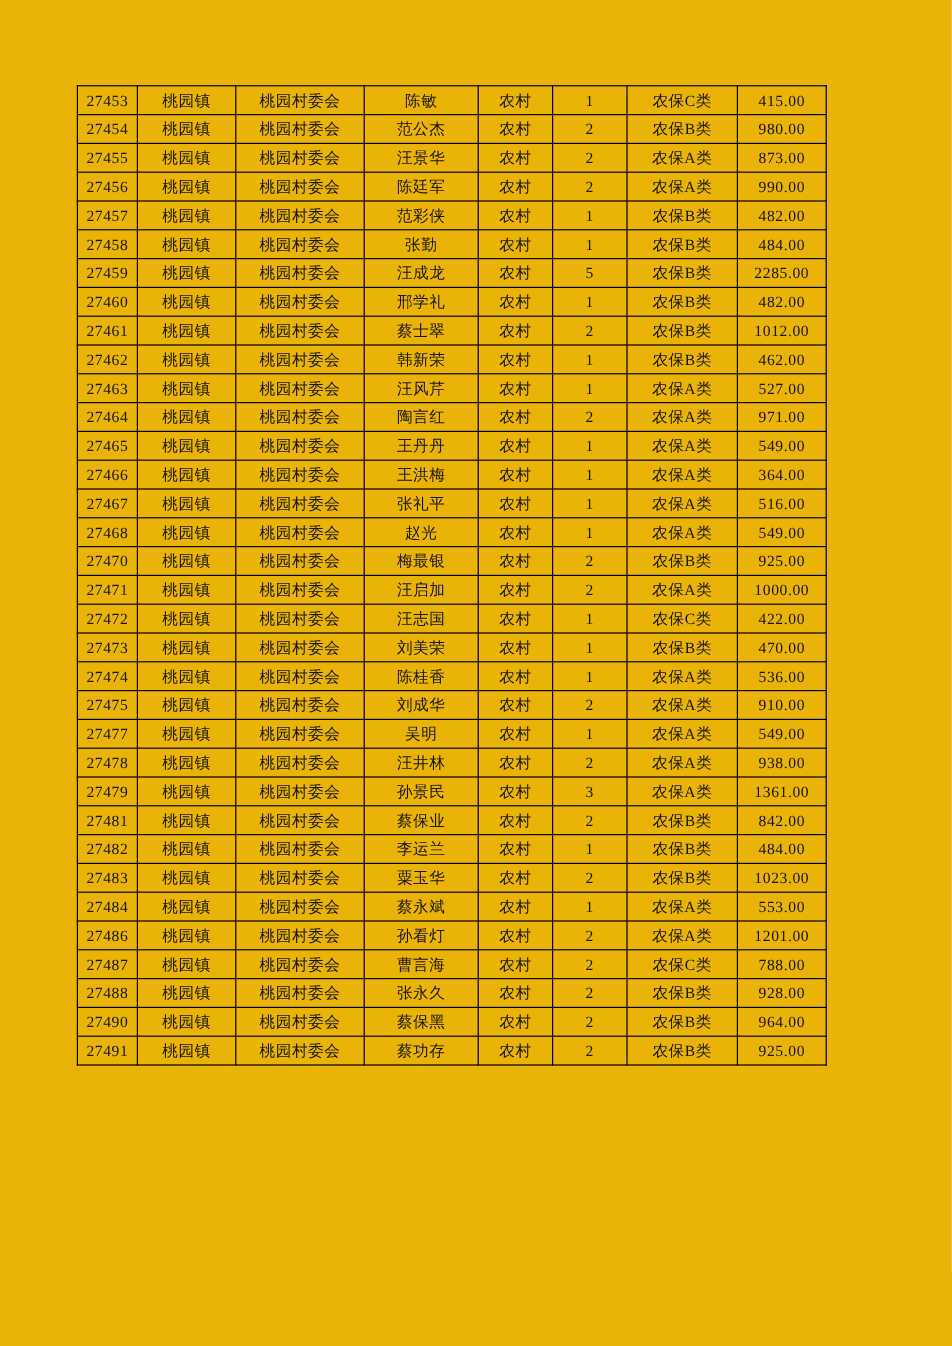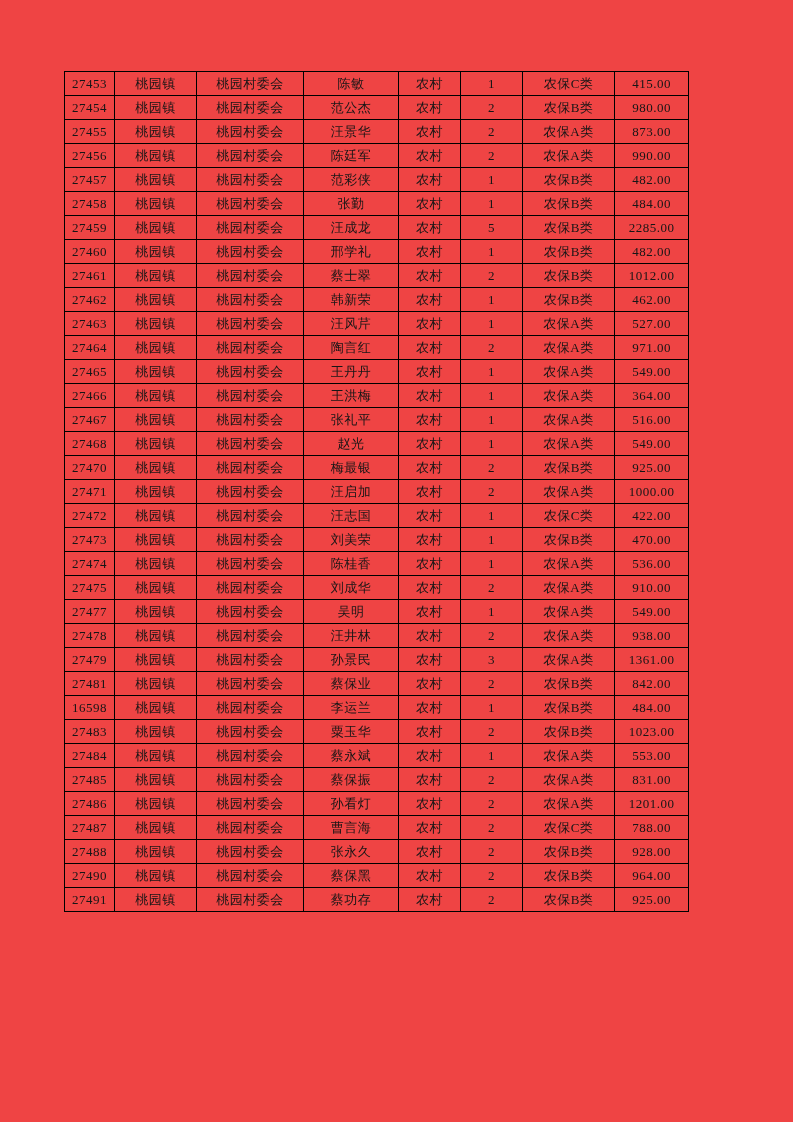--- a/index.html
+++ b/index.html
@@ -13,21 +13,21 @@
     font-family: "Liberation Serif", "DejaVu Serif", serif;
     position: relative;
     overflow: hidden;
   }
   .page {
     position: absolute;
     left: 0;
     top: 0;
     width: 793px;
     height: 1122px;
-    background: #ef4444;
+    background: #eab308;
   }
   table.grid {
     position: absolute;
     left: 64px;
     top: 71px;
     border-collapse: collapse;
     table-layout: fixed;
     width: 624px;
   }
   table.grid td {
@@ -315,21 +315,21 @@
           <td class="c-id">27481</td>
           <td class="c-town">桃园镇</td>
           <td class="c-committee">桃园村委会</td>
           <td class="c-name">蔡保业</td>
           <td class="c-cat">农村</td>
           <td class="c-count">2</td>
           <td class="c-class">农保B类</td>
           <td class="c-amount">842.00</td>
         </tr>
         <tr>
-          <td class="c-id">16598</td>
+          <td class="c-id">27482</td>
           <td class="c-town">桃园镇</td>
           <td class="c-committee">桃园村委会</td>
           <td class="c-name">李运兰</td>
           <td class="c-cat">农村</td>
           <td class="c-count">1</td>
           <td class="c-class">农保B类</td>
           <td class="c-amount">484.00</td>
         </tr>
         <tr>
           <td class="c-id">27483</td>
@@ -343,30 +343,20 @@
         </tr>
         <tr>
           <td class="c-id">27484</td>
           <td class="c-town">桃园镇</td>
           <td class="c-committee">桃园村委会</td>
           <td class="c-name">蔡永斌</td>
           <td class="c-cat">农村</td>
           <td class="c-count">1</td>
           <td class="c-class">农保A类</td>
           <td class="c-amount">553.00</td>
-        </tr>
-        <tr>
-          <td class="c-id">27485</td>
-          <td class="c-town">桃园镇</td>
-          <td class="c-committee">桃园村委会</td>
-          <td class="c-name">蔡保振</td>
-          <td class="c-cat">农村</td>
-          <td class="c-count">2</td>
-          <td class="c-class">农保A类</td>
-          <td class="c-amount">831.00</td>
         </tr>
         <tr>
           <td class="c-id">27486</td>
           <td class="c-town">桃园镇</td>
           <td class="c-committee">桃园村委会</td>
           <td class="c-name">孙看灯</td>
           <td class="c-cat">农村</td>
           <td class="c-count">2</td>
           <td class="c-class">农保A类</td>
           <td class="c-amount">1201.00</td>

